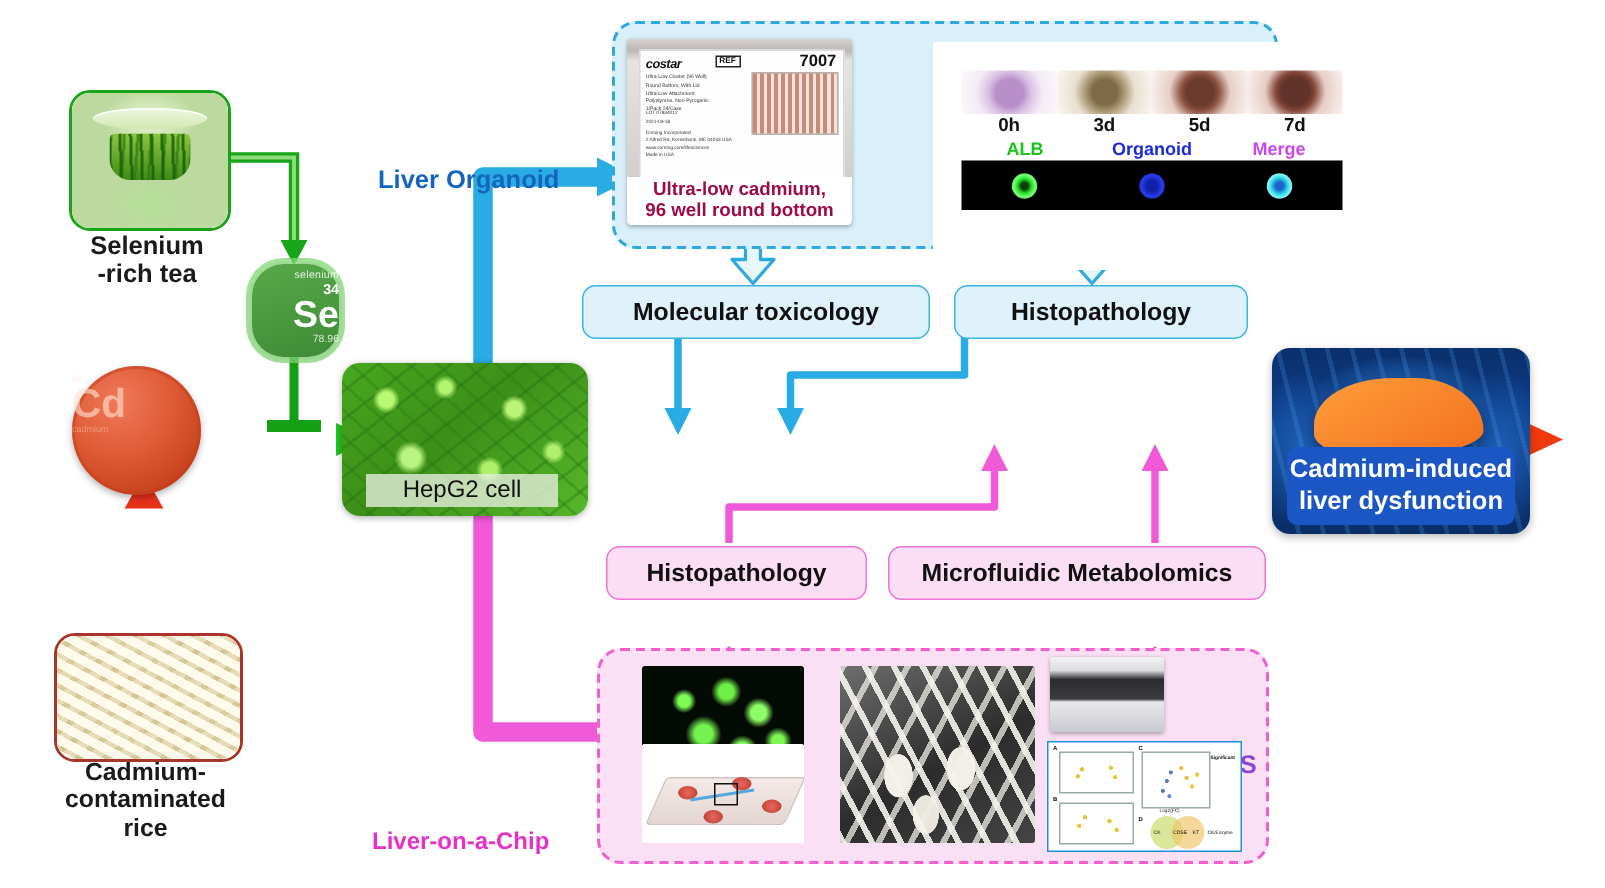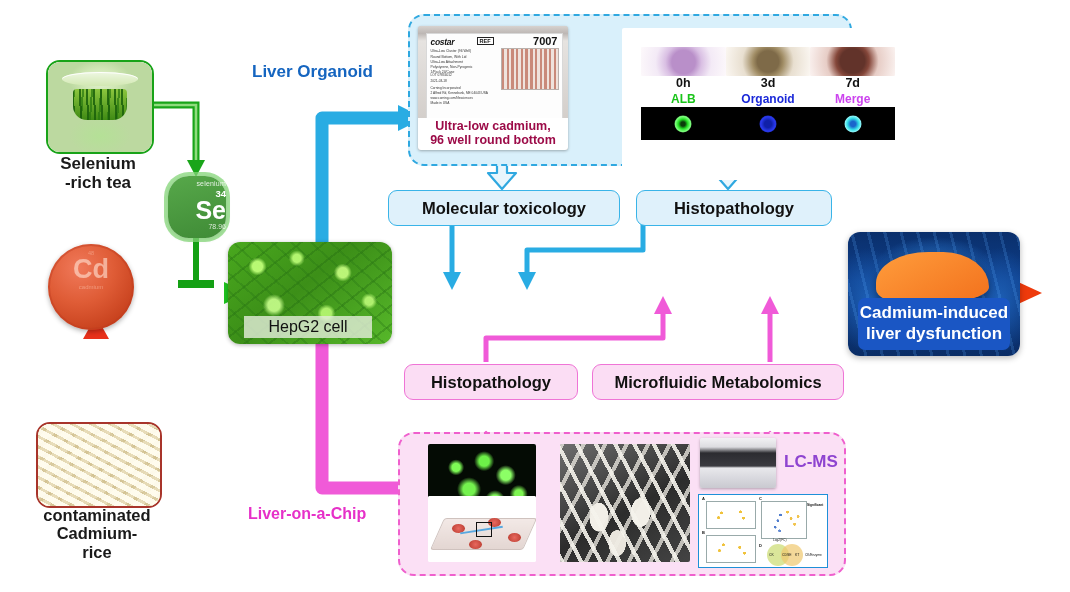--- a/index.html
+++ b/index.html
@@ -69,39 +69,39 @@
     color:#fff;text-align:right;}
   .se-name{font-size:7px;opacity:.85;margin-top:4px;letter-spacing:.2px;}
   .se-num{font-size:9.5px;font-weight:600;margin-top:1px;}
   .se-sym{font-size:25px;font-weight:700;line-height:1.02;margin-top:-1px;}
   .se-mass{font-size:7px;opacity:.8;margin-top:-1px;}
 
   
   .cd-coin{position:absolute;border-radius:50%;
     background:radial-gradient(circle at 36% 28%, #f0795a 0%, #df5c36 42%, #c7411d 78%, #a8331a 100%);
     box-shadow:0 2px 5px rgba(0,0,0,.3), 0 0 0 2px rgba(190,60,30,.45) inset;
-    color:rgba(255,210,190,.85);text-align:center;}
+    color:rgba(255,210,190,.85);}
   .cd-sym{font-size:27px;font-weight:700;line-height:1;padding-top:17px;
     color:rgba(255,225,210,.62);}
   .cd-name{font-size:6px;opacity:.55;margin-top:1px;}
   .cd-top{font-size:5.5px;opacity:.5;padding-top:6px;}
 
   
   .pbox{position:absolute;display:flex;align-items:center;justify-content:center;
     border-radius:9px;font-size:16.5px;font-weight:700;color:#111;text-align:center;}
   .pbox.blue{background:#dff1fb;border:1.6px solid #39b4e8;}
   .pbox.pink{background:#fbddf4;border:1.6px solid #ef74d6;}
 
   
   .panel{position:absolute;border-radius:16px;}
   .panel.blue{background:#d9f0fb;border:2px dashed #2fa8e0;}
   .panel.pink{background:#fbe0f5;border:2px dashed #ef5fcd;}
 
   
-  .route-label{position:absolute;font-weight:700;}
+  .route-label{position:absolute;font-weight:700;margin-top:48px;}
   .lbl-organoid{color:#1565c0;font-size:17px;}
   .lbl-chip{color:#e630c8;font-size:16px;}
   .lbl-lcms{color:#8e44d0;font-size:17px;font-weight:700;}
 
   
   .plate{position:absolute;background:#cfcfcf;border-radius:3px;overflow:hidden;
     box-shadow:0 1px 3px rgba(0,0,0,.3);}
   .plate-body{position:absolute;inset:0;
     background:linear-gradient(180deg,#d6d2cf 0%,#bdb7b4 6%,#e6e3e0 12%,#cfcac6 88%,#b4aeaa 100%);}
   .plate-lid{position:absolute;left:5%;top:6%;width:90%;height:88%;background:#fdfdfd;
@@ -290,22 +290,22 @@
 <div class="cd-coin" style="left:48px;top:244px;width:86px;height:86px;">
   <div class="cd-top">48</div>
   <div class="cd-sym" style="padding-top:0;">Cd</div>
   <div class="cd-name">cadmium</div>
 </div>
 
 <div class="srccard red" style="left:36px;top:422px;width:122px;height:82px;">
   <div class="rice-img"></div>
 </div>
 <div class="caption abs" style="left:14px;top:506px;width:166px;font-size:16.5px;">
+  <div>Cadmium-</div>
   <div>contaminated</div>
-  <div>Cadmium-</div>
   <div>rice</div>
 </div>
 
 <div class="abs" style="left:228px;top:242px;width:164px;height:102px;border-radius:12px;overflow:hidden;
             box-shadow:0 1px 4px rgba(0,0,0,.3);">
   <div class="cell-img"></div>
   <div class="abs" style="left:16px;bottom:6px;width:128px;background:rgba(225,235,215,.82);
               text-align:center;font-size:16px;font-weight:400;color:#111;padding:2px 0;">HepG2 cell</div>
 </div>
 
@@ -346,20 +346,24 @@
   <div class="orow">
     <div class="ocell">
       <div class="ohist" style="background:radial-gradient(circle at 50% 52%, #b98fc9 0 26%, #d9bfe3 40%, #f3eaf6 62%, #fdf9fb 100%);"></div>
       <div class="otime">0h</div>
     </div>
     <div class="ocell">
       <div class="ohist" style="background:radial-gradient(circle at 50% 50%, #7e6a48 0 24%, #a08c64 34%, #e8dfd0 58%, #fbf7f2 100%);"></div>
       <div class="otime">3d</div>
     </div>
     <div class="ocell">
+      <div class="ohist" style="background:radial-gradient(circle at 50% 50%, #6d3b2d 0 26%, #8d5140 36%, #e6cfc6 58%, #fbf4f1 100%);"></div>
+      <div class="otime">5d</div>
+    </div>
+    <div class="ocell">
       <div class="ohist" style="background:radial-gradient(circle at 50% 48%, #62332a 0 27%, #85473a 37%, #e7cdc6 58%, #fbf3f1 100%);"></div>
       <div class="otime">7d</div>
     </div>
   </div>
   <div class="orow">
     <div class="ocell">
       <div class="ofl-lab" style="color:#19c419;">ALB</div>
       <div class="ofl">
         <span class="blob" style="background:radial-gradient(circle,#0a3d0a 0 18%,#24e024 40%,#7dff7d 62%,#0b2d0b 100%);"></span>
       </div>

